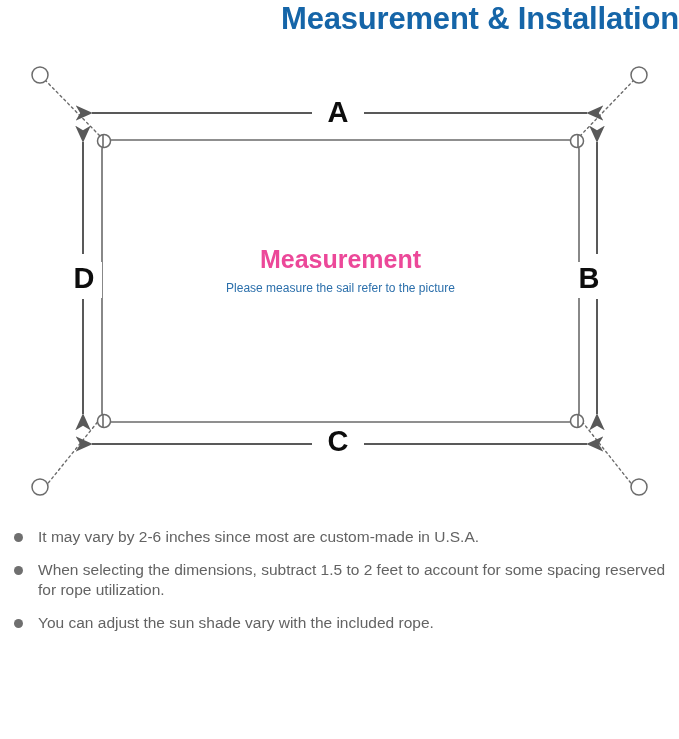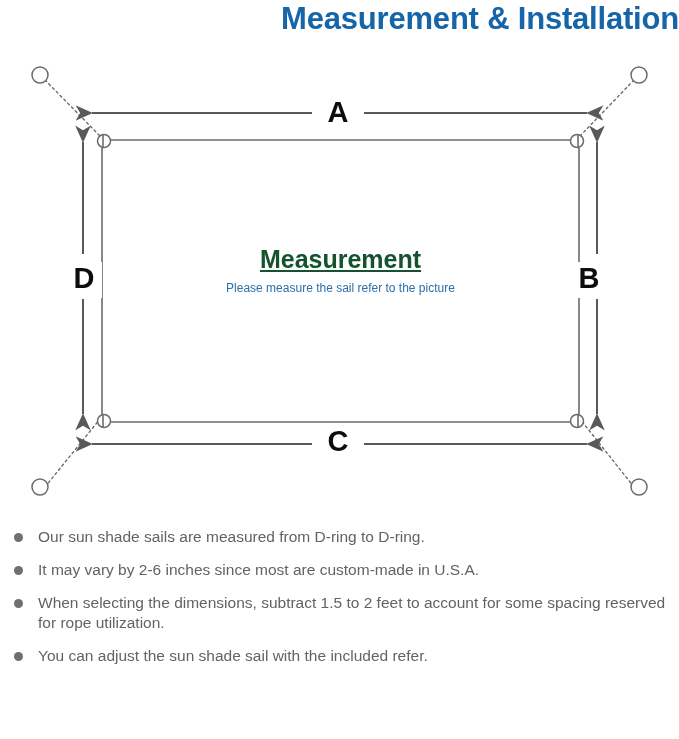--- a/index.html
+++ b/index.html
@@ -50,24 +50,23 @@
 
   
   .sail-title {
     position: absolute;
     left: 102px;
     top: 244px;
     width: 477px;
     text-align: center;
     font-size: 25px;
     font-weight: bold;
-    color: #14532d;
+    color: #ec4899;
     line-height: 30px;
     white-space: nowrap;
-    text-decoration: underline;
   }
   .sail-sub {
     position: absolute;
     left: 102px;
     top: 279px;
     width: 477px;
     text-align: center;
     font-size: 12px;
     font-weight: normal;
     color: #2b6fab;
@@ -185,31 +184,27 @@
 
   <div class="sail-title">Measurement</div>
   <div class="sail-sub">Please measure the sail refer to the picture</div>
 
   <div class="dim-letter dim-A">A</div>
   <div class="dim-letter dim-B">B</div>
   <div class="dim-letter dim-C">C</div>
   <div class="dim-letter dim-D">D</div>
 
   <div id="notes">
-    <div class="note">
-      <span class="bullet"></span>
-      <span>Our sun shade sails are measured from D-ring to D-ring.</span>
-    </div>
     <div class="note">
       <span class="bullet"></span>
       <span>It may vary by 2-6 inches since most are custom-made in U.S.A.</span>
     </div>
     <div class="note">
       <span class="bullet"></span>
       <span>When selecting the dimensions, subtract 1.5 to 2 feet to account for some spacing reserved for rope utilization.</span>
     </div>
     <div class="note">
       <span class="bullet"></span>
-      <span>You can adjust the sun shade sail with the included refer.</span>
+      <span>You can adjust the sun shade vary with the included rope.</span>
     </div>
   </div>
 
 </div>
 
 </body></html>

